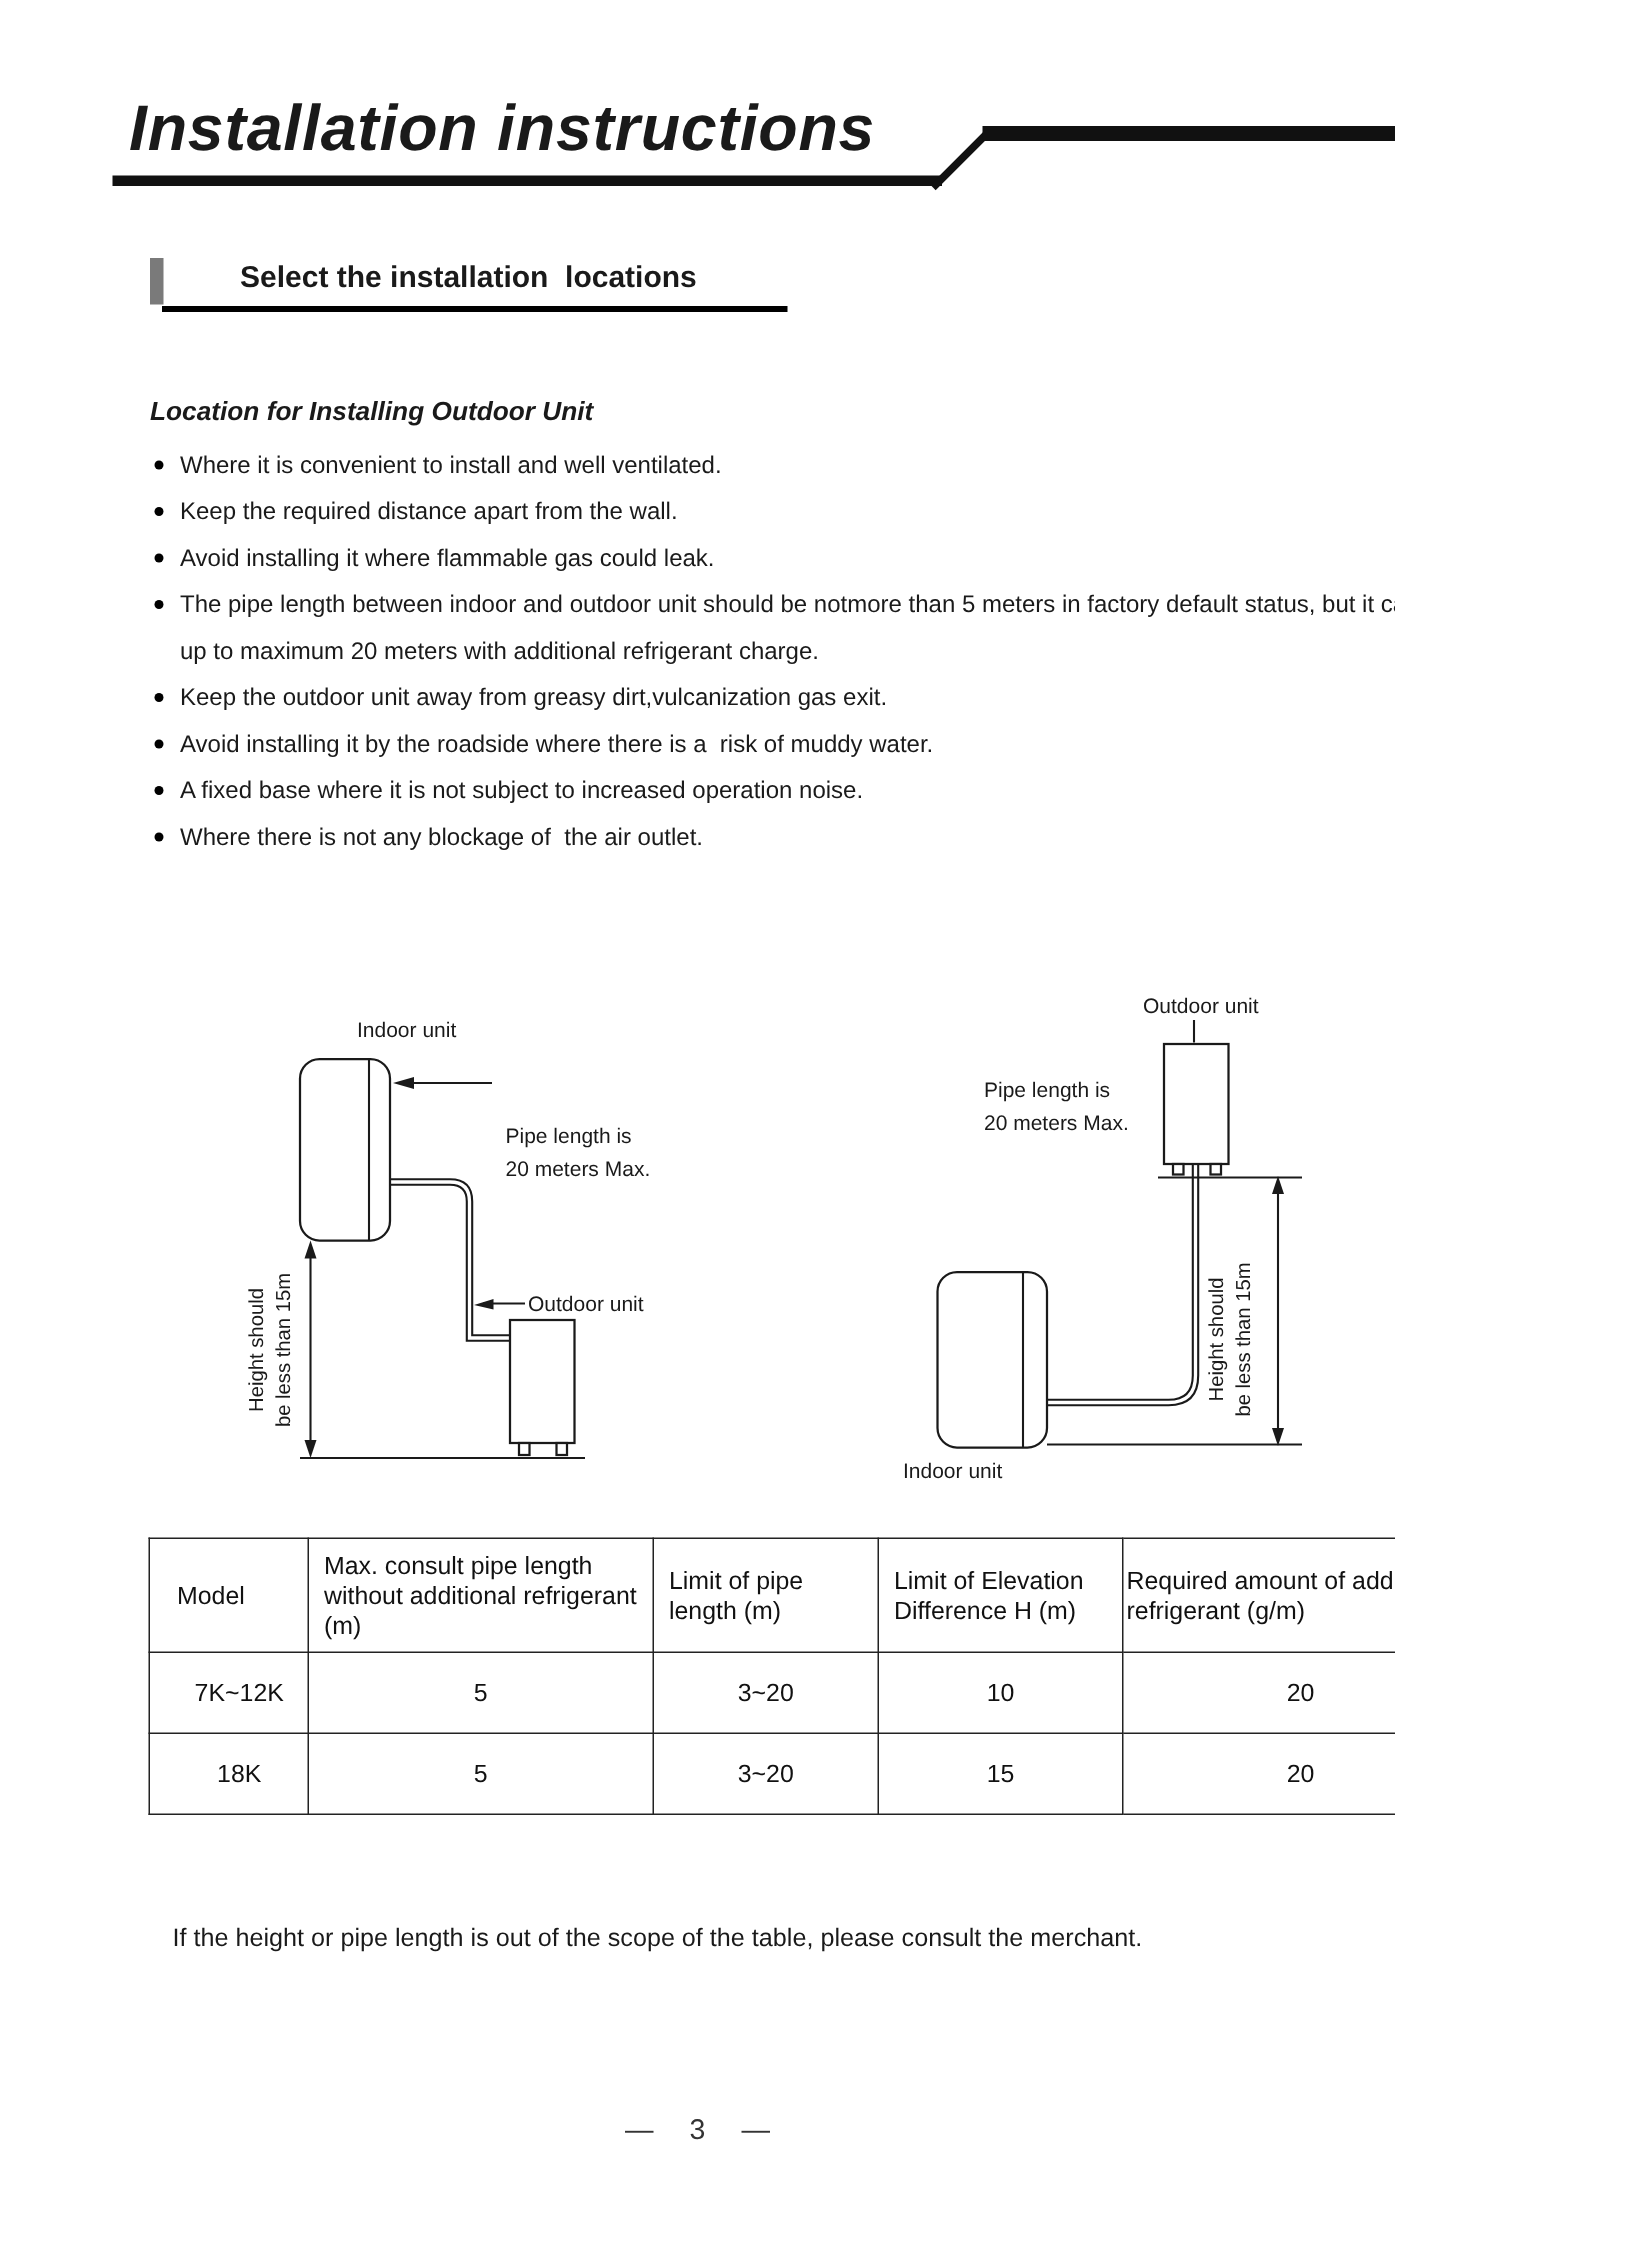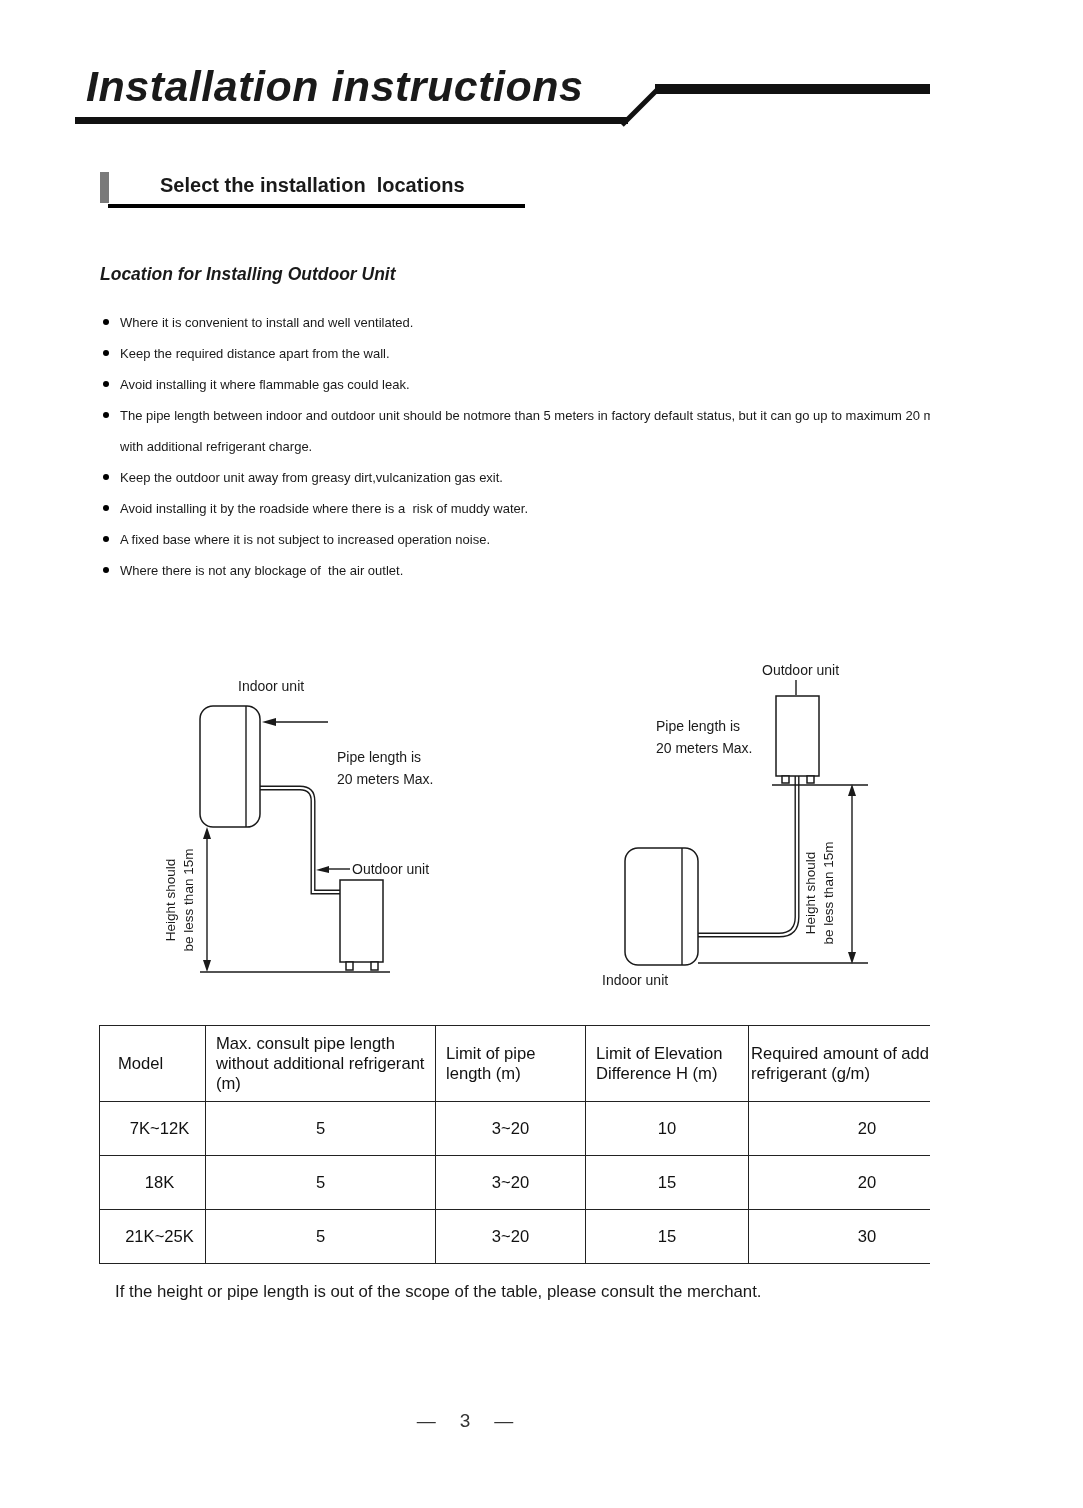--- a/index.html
+++ b/index.html
@@ -26,22 +26,22 @@
     font-size:20px; font-weight:bold; white-space:pre;margin-left:37px;
   }
   .section-underline { position:absolute; left:8px; top:34px; width:417px; height:4px; background:#000; }
 
   .subsection-title {
     position:absolute; left:100px; top:264px;
     font-size:17.5px; font-weight:bold; font-style:italic;
   }
 
   ul.bullets {
-    position:absolute; left:100px; top:307px; width:888px;
-    list-style:none; font-size:13px; line-height:31px;
+    position:absolute; left:100px; top:295px; width:888px;
+    list-style:none; font-size:16px; line-height:31px;
   }
   ul.bullets li { position:relative; padding-left:20px; white-space:pre-wrap; }
   ul.bullets li::before {
     content:""; position:absolute; left:3px; top:12px;
     width:6px; height:6px; border-radius:50%; background:#000;
   }
 
   .diagram-left  { position:absolute; left:150px; top:660px; }
   .diagram-right { position:absolute; left:590px; top:655px; }
   svg text { font-family:"Liberation Sans", sans-serif; font-size:14px; fill:#1a1a1a; }
@@ -215,27 +215,20 @@
         <td class="c-num">10</td>
         <td class="c-num">20</td>
       </tr>
       <tr>
         <td class="c-model">18K</td>
         <td class="c-num">5</td>
         <td class="c-num">3~20</td>
         <td class="c-num">15</td>
         <td class="c-num">20</td>
       </tr>
-      <tr>
-        <td class="c-model">21K~25K</td>
-        <td class="c-num">5</td>
-        <td class="c-num">3~20</td>
-        <td class="c-num">15</td>
-        <td class="c-num">30</td>
-      </tr>
     </tbody>
   </table>
 
   <div class="table-note">If the height or pipe length is out of the scope of the table, please consult the merchant.</div>
 
   <div class="page-footer">
     <span>—</span><span>3</span><span>—</span>
   </div>
 
 </div>

